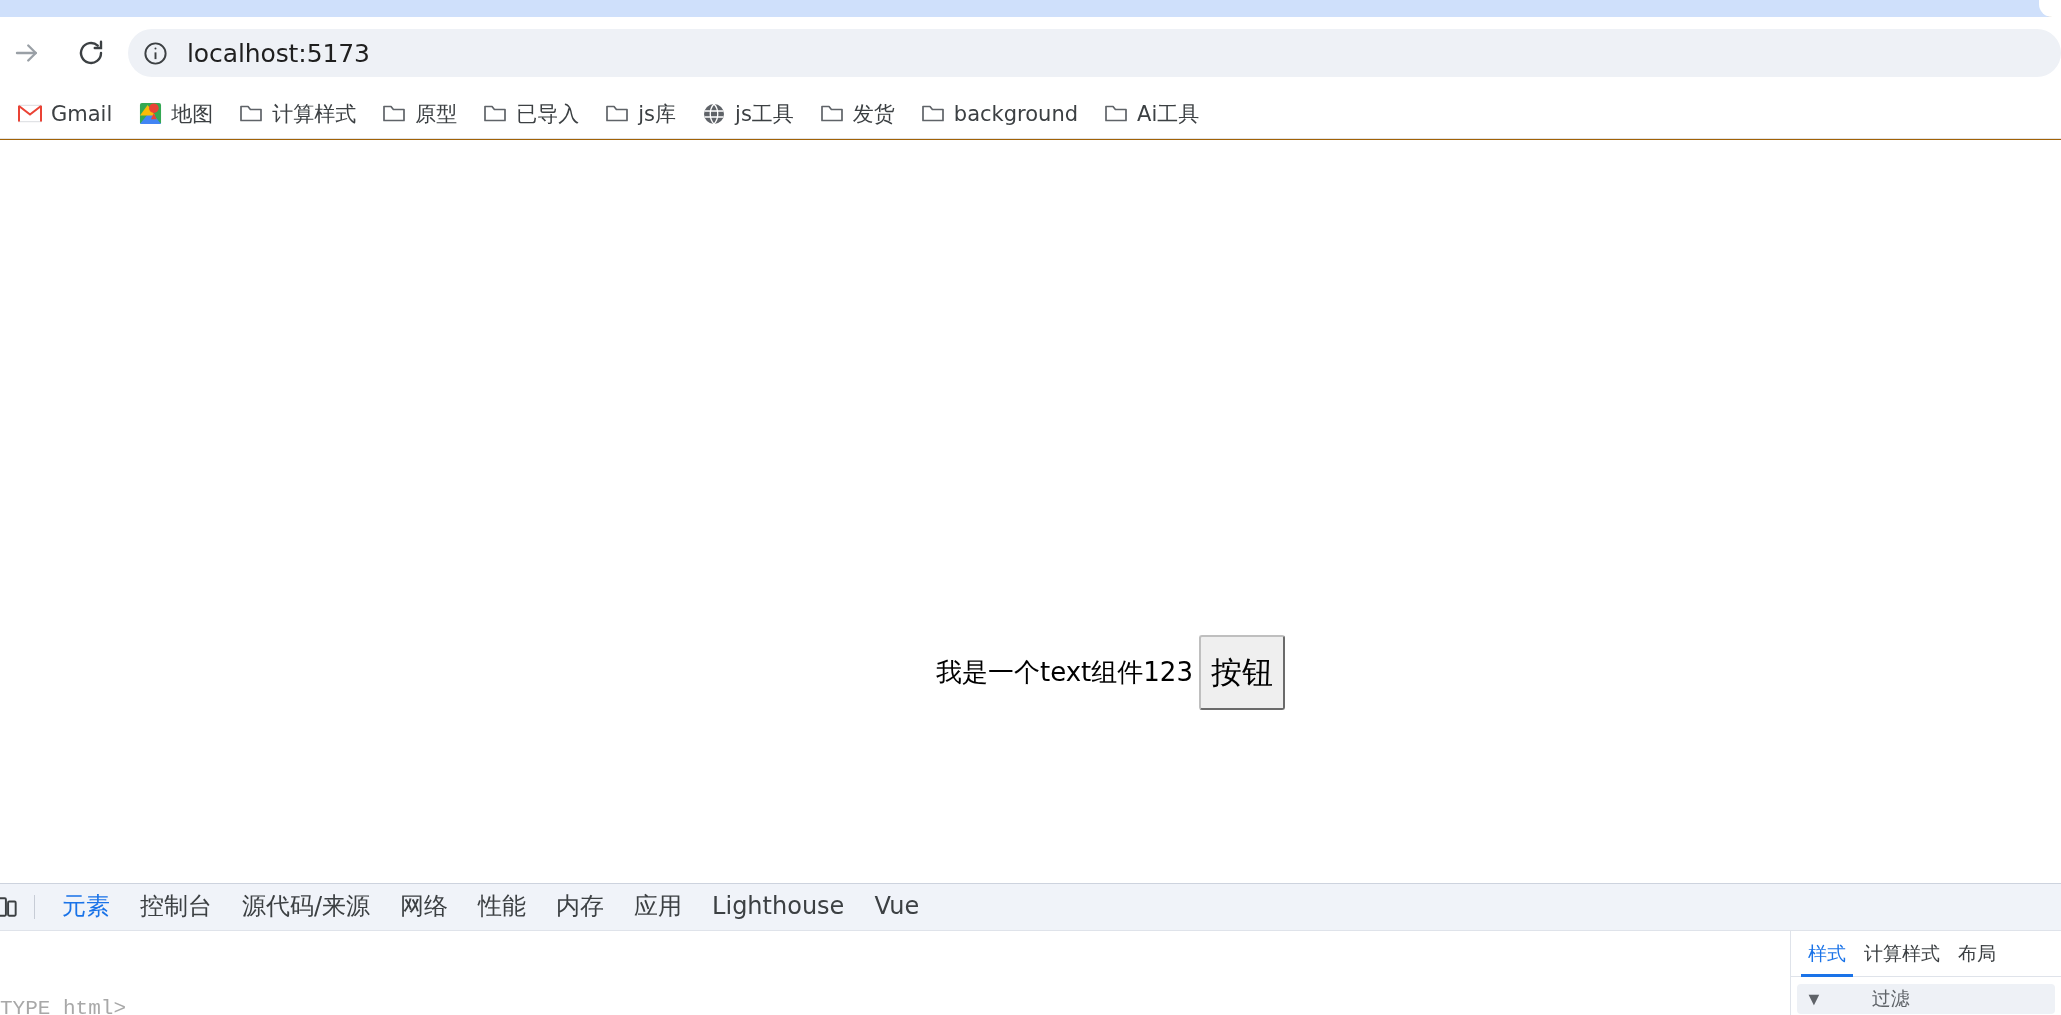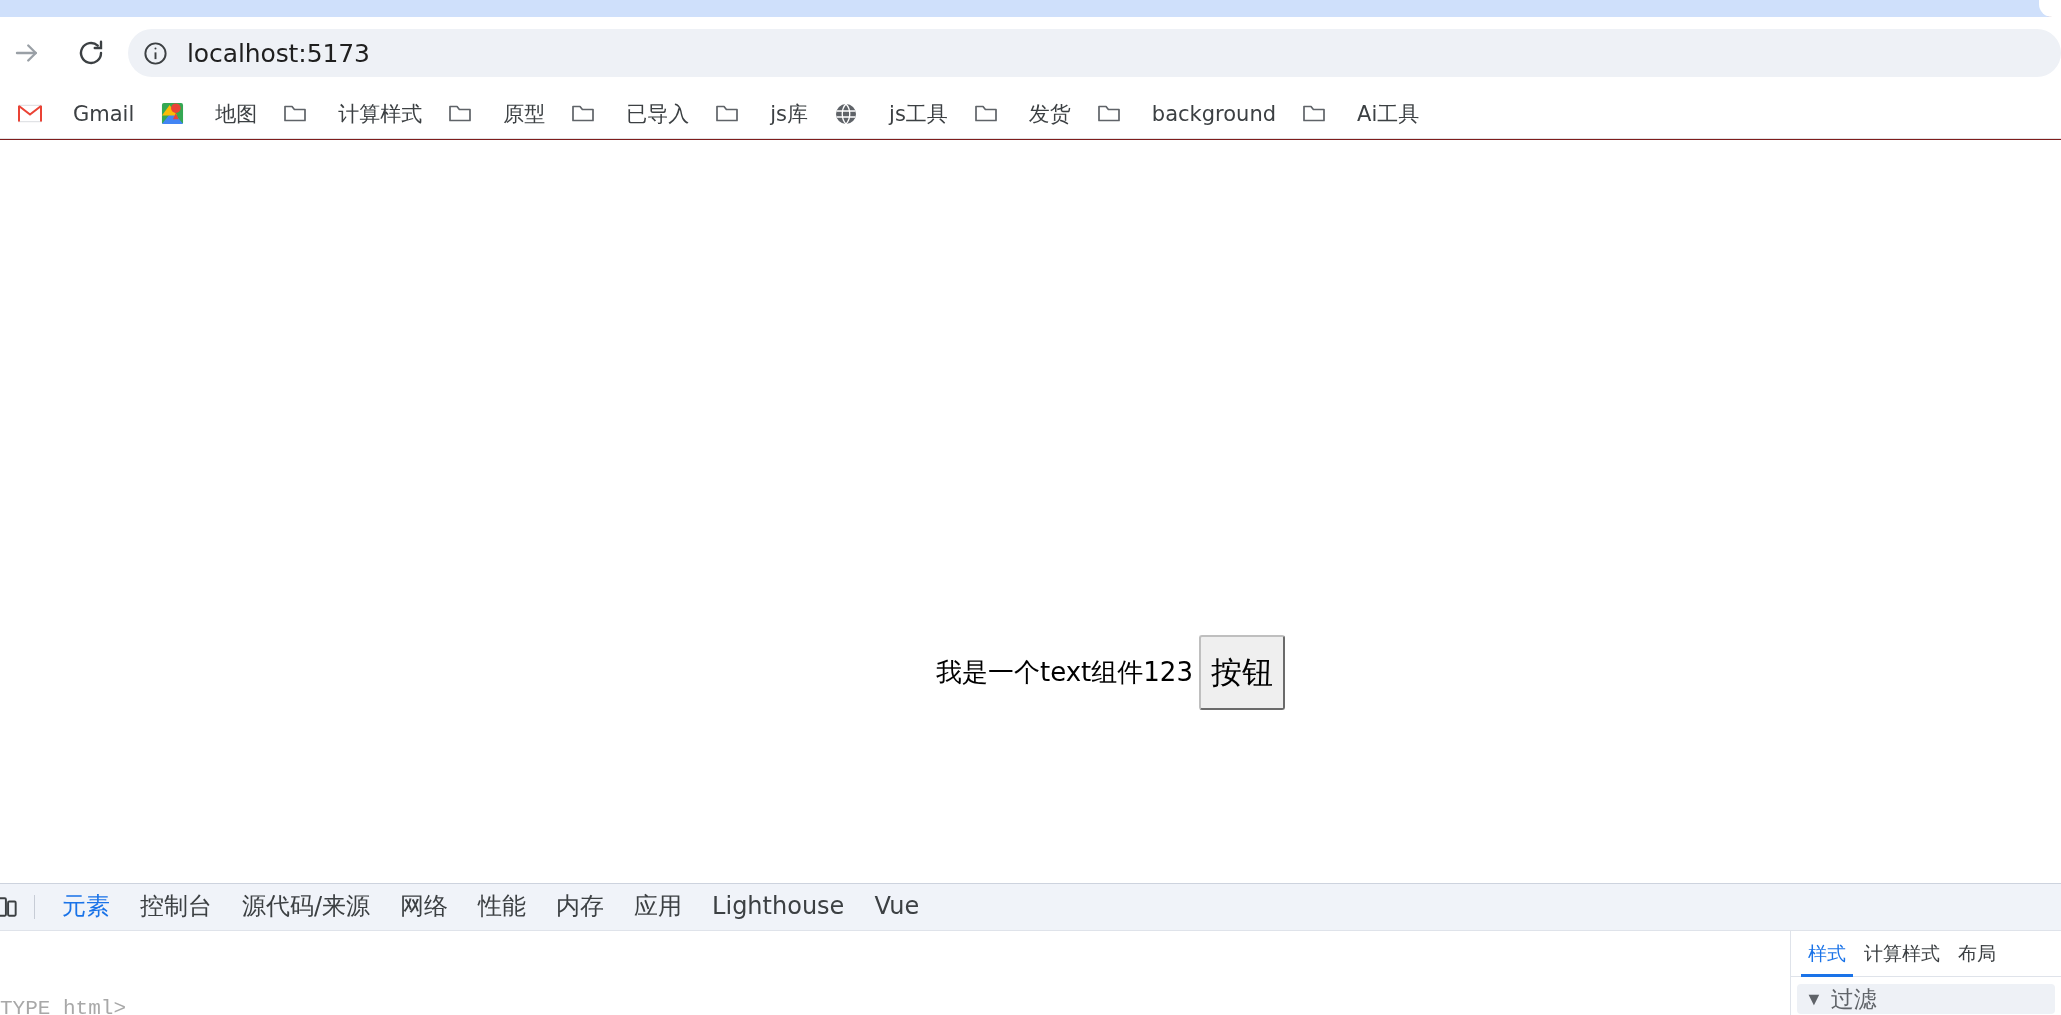--- a/index.html
+++ b/index.html
@@ -4,21 +4,21 @@
 <style>
   * { box-sizing: border-box; }
   html, body {
     margin: 0; padding: 0;
     width: 2061px; height: 1015px;
     overflow: hidden;
     font-family: "Liberation Sans", sans-serif;
     background: #ffffff;
   }
 
-  #app { position: relative; width: 2061px; height: 1015px; background: #7f1d1d; border-radius: 19px; }
+  #app { position: relative; width: 2061px; height: 1015px; background: #a16207; border-radius: 19px; }
 
   
   .tabstrip {
     position: absolute; left: 0; top: 0; width: 2061px; height: 17px;
     background: #cfe0fb;
     border-bottom-right-radius: 14px;
   }
   .tabstrip-cap {
     position: absolute; right: 0; top: 0; width: 22px; height: 17px;
     background: #ffffff; border-bottom-left-radius: 13px;
@@ -60,21 +60,21 @@
   .bookmarks {
     position: absolute; left: 0; top: 89px; width: 2061px; height: 50px;
     background: #ffffff;
     display: flex; align-items: center;
     padding-left: 8px;
     border-bottom: 1px solid #e3e3e5;
   }
   .bm {
     display: flex; align-items: center;
     height: 38px; padding: 0 10px; margin-right: 6px;
-    border-radius: 8px; white-space: nowrap; gap: 22px;
+    border-radius: 8px; white-space: nowrap;
   }
   .bm-ico { width: 24px; height: 24px; flex: none; display: flex; align-items: center; justify-content: center; margin-right: 9px; }
   .bm-label { font-size: 21px; color: #3c4043; font-family: "DejaVu Sans", sans-serif; }
 
   
   .viewport {
     position: absolute; left: 0; top: 140px; width: 2061px; height: 743px;
     background: #ffffff;
     overflow: hidden;
   }
@@ -154,21 +154,21 @@
   .st-tab.active { color: #1a73e8; }
   .st-tab.active::after {
     content: ""; position: absolute; left: 2px; right: 2px; bottom: -1px;
     height: 3px; background: #1a73e8;
   }
   .styles-filter {
     margin: 7px 6px 0 6px; height: 30px; background: #eef1f6;
     border-radius: 4px; display: flex; align-items: center; padding-left: 8px;
   }
   .filter-glyph { font-size: 18px; color: #5f6368; margin-right: 8px; }
-  .filter-text { font-size: 23px; color: #5f6368; font-family: "DejaVu Sans", sans-serif; }
+  .filter-text { font-size: 19px; color: #5f6368; font-family: "DejaVu Sans", sans-serif; margin-left: 41px; }
 
   
   .watermark {
     position: absolute; left: 1472px; top: 958px;
     font-size: 40px; color: #cfcfcf;
     font-family: "DejaVu Sans", sans-serif;
     white-space: nowrap;
     pointer-events: none;
     z-index: 50;
   }

